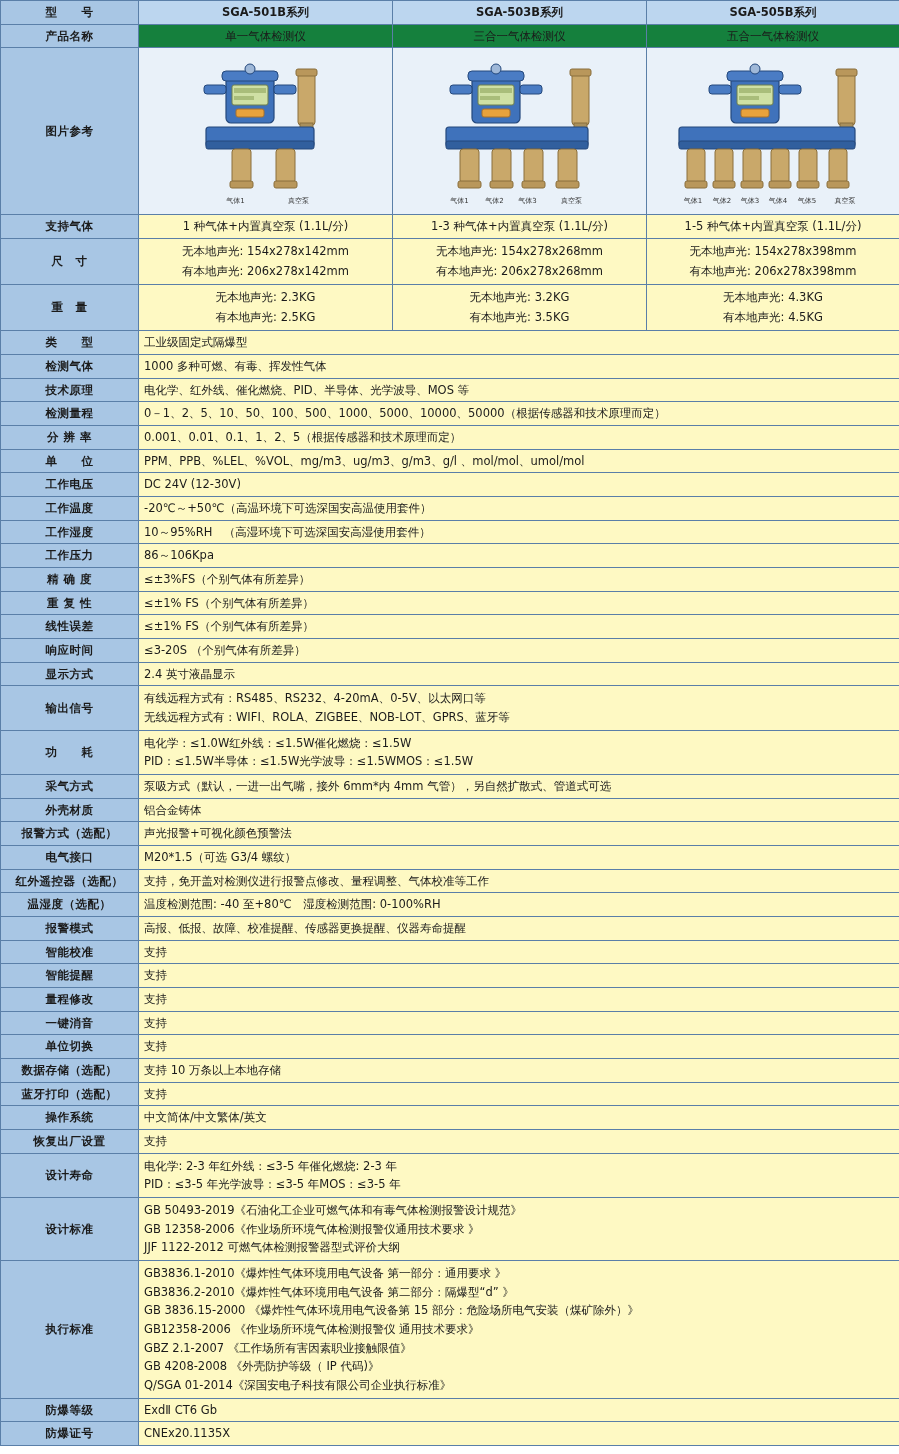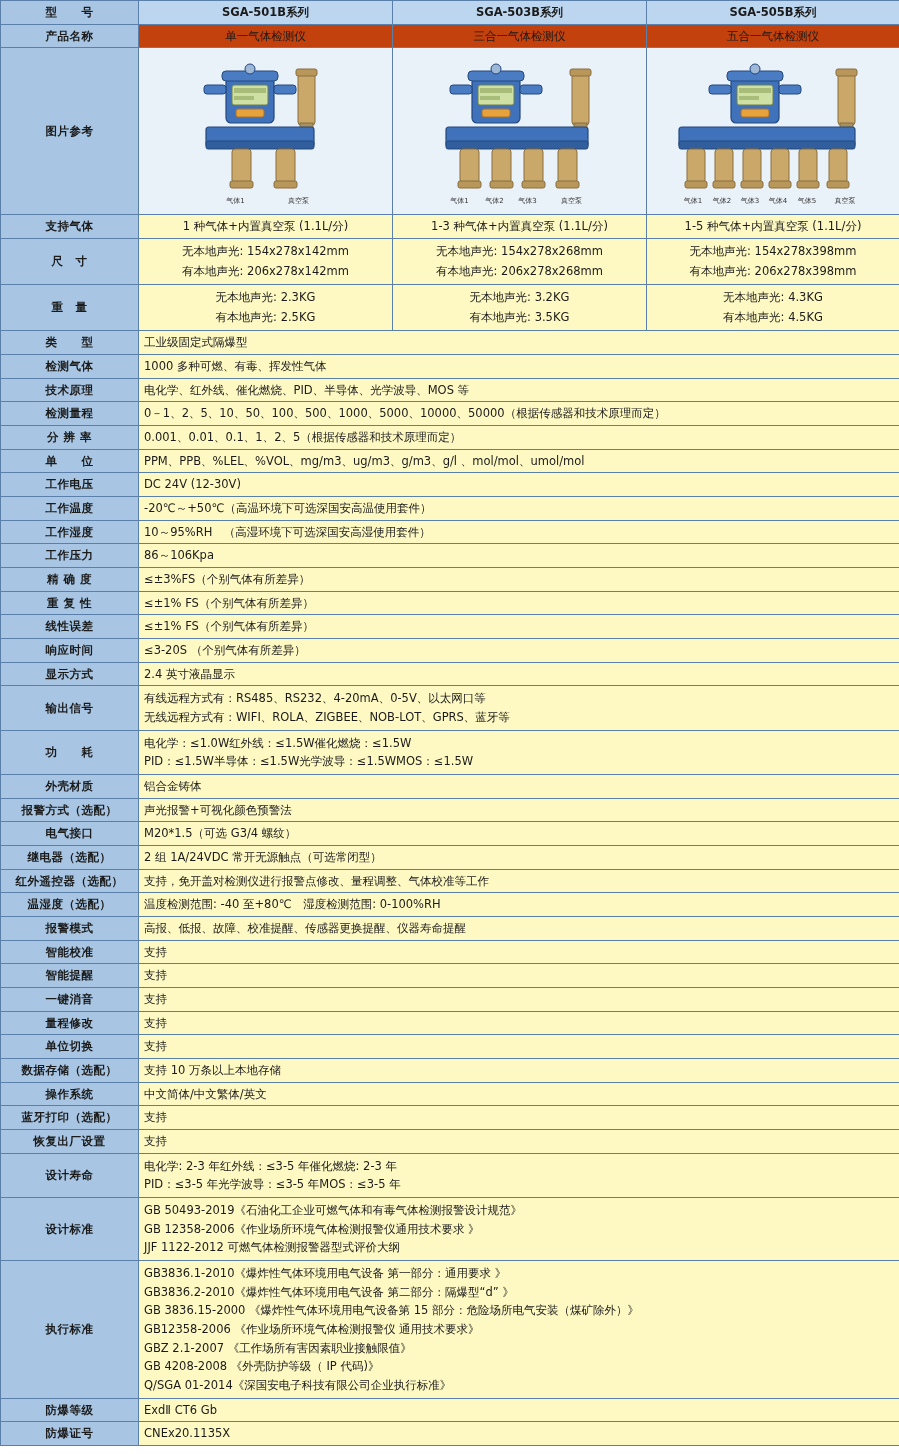--- a/index.html
+++ b/index.html
@@ -47,21 +47,21 @@
   }
   td.modelhead {
     background: #bcd6ef;
     text-align: center;
     font-weight: bold;
     font-size: 12.5px;
     color: #0e2036;
     margin-left: 24px;
   }
   td.namecell {
-    background: #c2410c;
+    background: #15803d;
     text-align: center;
     font-size: 11.5px;
   }
   td.imgcell {
     background: #e9f1f9;
     text-align: center;
     padding: 4px 2px;
     height: 160px;
   }
   .two-line div { line-height: 1.7; }
@@ -347,78 +347,78 @@
       <div>
         <span class="item" style="min-width:148px">电化学：≤1.0W</span><span class="item" style="min-width:140px">红外线：≤1.5W</span><span class="item">催化燃烧：≤1.5W</span>
       </div>
       <div>
         <span class="item" style="min-width:148px">PID：≤1.5W</span><span class="item" style="min-width:140px">半导体：≤1.5W</span><span class="item" style="min-width:150px">光学波导：≤1.5W</span><span class="item">MOS：≤1.5W</span>
       </div>
     </td>
   </tr>
 
   <tr>
+    <td class="lbl">采气方式</td>
+    <td class="val" colspan="3">泵吸方式（默认，一进一出气嘴，接外 6mm*内 4mm 气管），另自然扩散式、管道式可选</td>
+  </tr>
+  <tr>
     <td class="lbl">外壳材质</td>
     <td class="val" colspan="3">铝合金铸体</td>
   </tr>
   <tr>
     <td class="lbl">报警方式（选配）</td>
     <td class="val" colspan="3">声光报警+可视化颜色预警法</td>
   </tr>
   <tr>
     <td class="lbl">电气接口</td>
     <td class="val" colspan="3">M20*1.5（可选 G3/4 螺纹）</td>
   </tr>
   <tr>
-    <td class="lbl">继电器（选配）</td>
-    <td class="val" colspan="3">2 组 1A/24VDC 常开无源触点（可选常闭型）</td>
-  </tr>
-  <tr>
     <td class="lbl">红外遥控器（选配）</td>
     <td class="val" colspan="3">支持，免开盖对检测仪进行报警点修改、量程调整、气体校准等工作</td>
   </tr>
   <tr>
     <td class="lbl">温湿度（选配）</td>
     <td class="val" colspan="3">温度检测范围: -40 至+80℃　湿度检测范围: 0-100%RH</td>
   </tr>
   <tr>
     <td class="lbl">报警模式</td>
     <td class="val" colspan="3">高报、低报、故障、校准提醒、传感器更换提醒、仪器寿命提醒</td>
   </tr>
   <tr>
     <td class="lbl">智能校准</td>
     <td class="val" colspan="3">支持</td>
   </tr>
   <tr>
     <td class="lbl">智能提醒</td>
     <td class="val" colspan="3">支持</td>
   </tr>
   <tr>
+    <td class="lbl">量程修改</td>
+    <td class="val" colspan="3">支持</td>
+  </tr>
+  <tr>
     <td class="lbl">一键消音</td>
-    <td class="val" colspan="3">支持</td>
-  </tr>
-  <tr>
-    <td class="lbl">量程修改</td>
     <td class="val" colspan="3">支持</td>
   </tr>
   <tr>
     <td class="lbl">单位切换</td>
     <td class="val" colspan="3">支持</td>
   </tr>
   <tr>
     <td class="lbl">数据存储（选配）</td>
     <td class="val" colspan="3">支持 10 万条以上本地存储</td>
   </tr>
   <tr>
+    <td class="lbl">蓝牙打印（选配）</td>
+    <td class="val" colspan="3">支持</td>
+  </tr>
+  <tr>
     <td class="lbl">操作系统</td>
     <td class="val" colspan="3">中文简体/中文繁体/英文</td>
-  </tr>
-  <tr>
-    <td class="lbl">蓝牙打印（选配）</td>
-    <td class="val" colspan="3">支持</td>
   </tr>
   <tr>
     <td class="lbl">恢复出厂设置</td>
     <td class="val" colspan="3">支持</td>
   </tr>
 
   <tr>
     <td class="lbl">设计寿命</td>
     <td class="val multi" colspan="3">
       <div>

